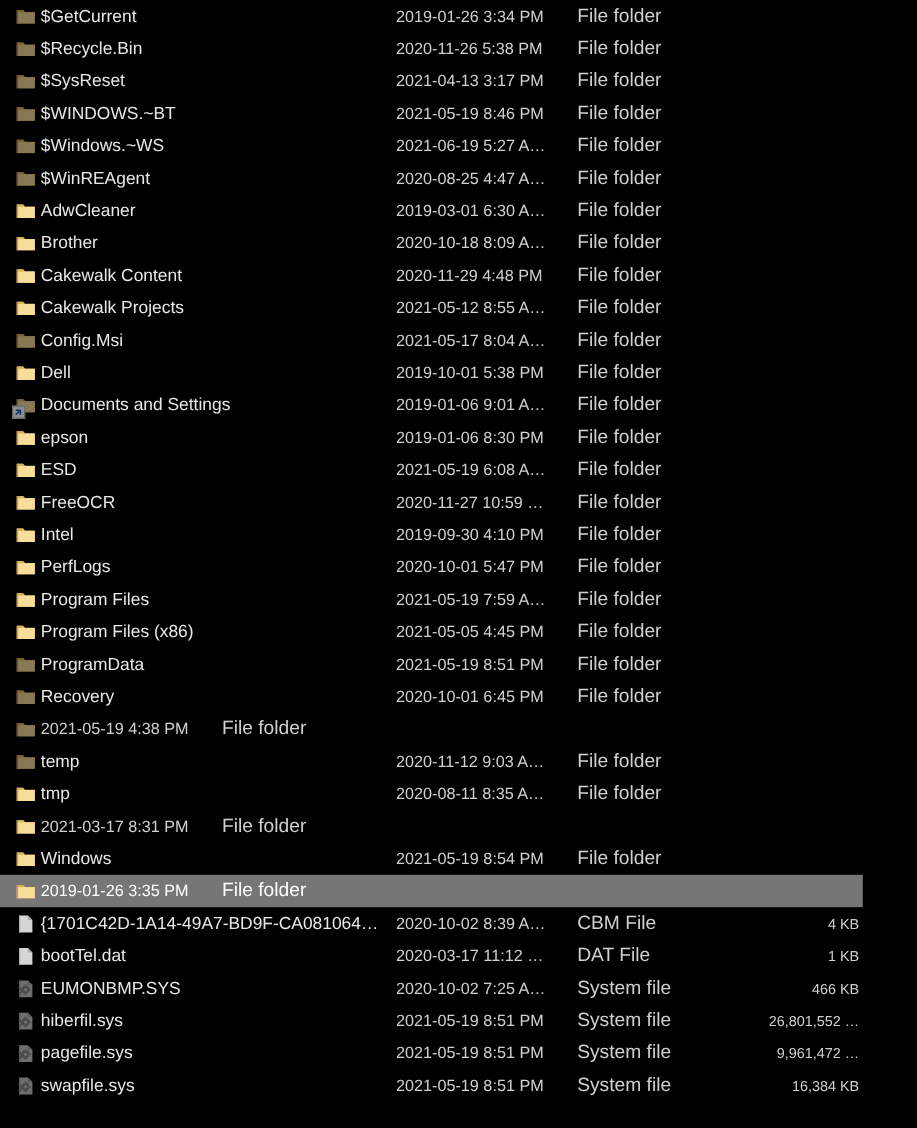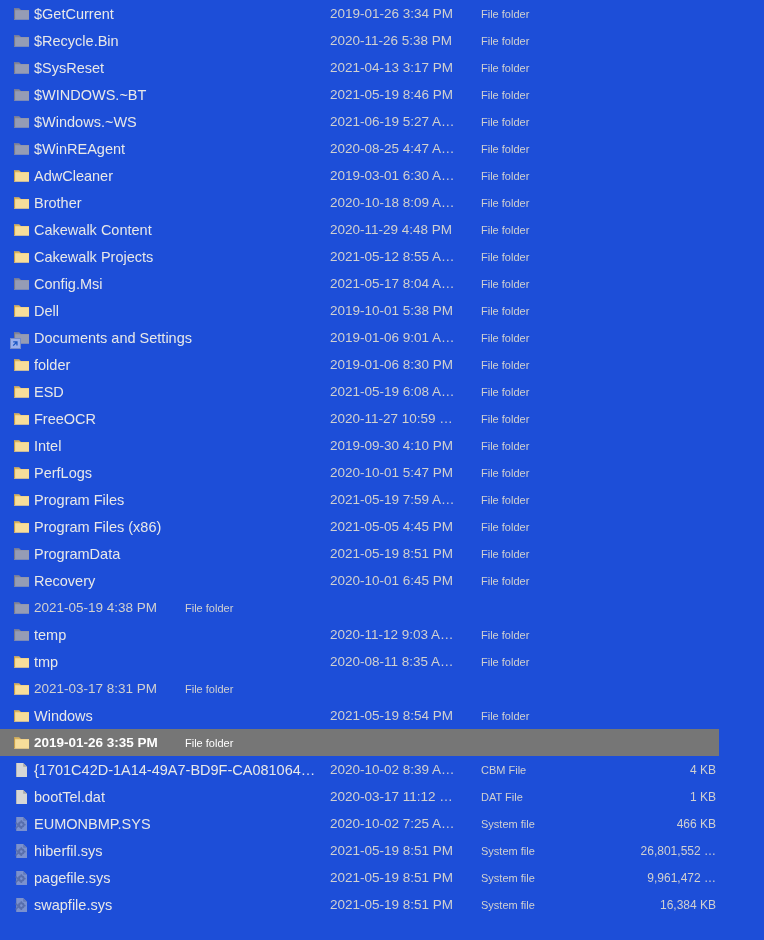--- a/index.html
+++ b/index.html
@@ -11,21 +11,21 @@
     width: 764px;
     height: 940px;
     overflow: hidden;
     font-family: "Liberation Sans", sans-serif;
   }
 
   #file-list {
     width: 764px;
     height: 940px;
     position: relative;
-    background: #1d4ed8;
+    background: #000000;
   }
 
   .row {
     height: 27px;
     display: flex;
     align-items: center;
     position: relative;
     box-sizing: border-box;
   }
   .row.selected .row-bg {
@@ -82,27 +82,27 @@
     width: 132px;
     min-width: 132px;
     font-size: 13.5px;
     color: #d0d0d0;
     text-align: left;
     text-overflow: ellipsis;
     overflow: hidden;
     white-space: nowrap;
     padding-right: 0px;
   }
-  .row.selected .c-date { color: #ffffff; font-weight: bold; }
+  .row.selected .c-date { color: #ffffff; }
 
   
   .c-type {
     width: 120px;
     min-width: 120px;
-    font-size: 11px;
+    font-size: 16px;
     color: #d0d0d0;
     padding-left: 19px;
     text-overflow: ellipsis;
     overflow: hidden;
     white-space: nowrap;
   }
   .row.selected .c-type { color: #ffffff; }
 
   
   .c-size {
@@ -351,21 +351,21 @@
       <div class="cell c-icon">
         <span class="ico">
           <svg width="17" height="16" viewBox="0 0 17 16">
             <path d="M1 2.4h5.2l1.5 1.7H16v9.5H1z" fill="#e8c271"></path>
             <path d="M1 4.4h15v9.2H1z" fill="#f7dd9a"></path>
             <path d="M1 2.4h5.2l1.5 1.7H1z" fill="#d9b35c"></path>
             <path d="M1 13.6V2.4h1.1v11.2z" fill="#c79f4c"></path>
           </svg>
         </span>
       </div>
-      <div class="cell c-name">folder</div>
+      <div class="cell c-name">epson</div>
       <div class="cell c-date">2019-01-06 8:30 PM</div>
       <div class="cell c-type">File folder</div>
       <div class="cell c-size"></div>
     </div>
     <div class="row">
       <div class="cell c-icon">
         <span class="ico">
           <svg width="17" height="16" viewBox="0 0 17 16">
             <path d="M1 2.4h5.2l1.5 1.7H16v9.5H1z" fill="#e8c271"></path>
             <path d="M1 4.4h15v9.2H1z" fill="#f7dd9a"></path>

